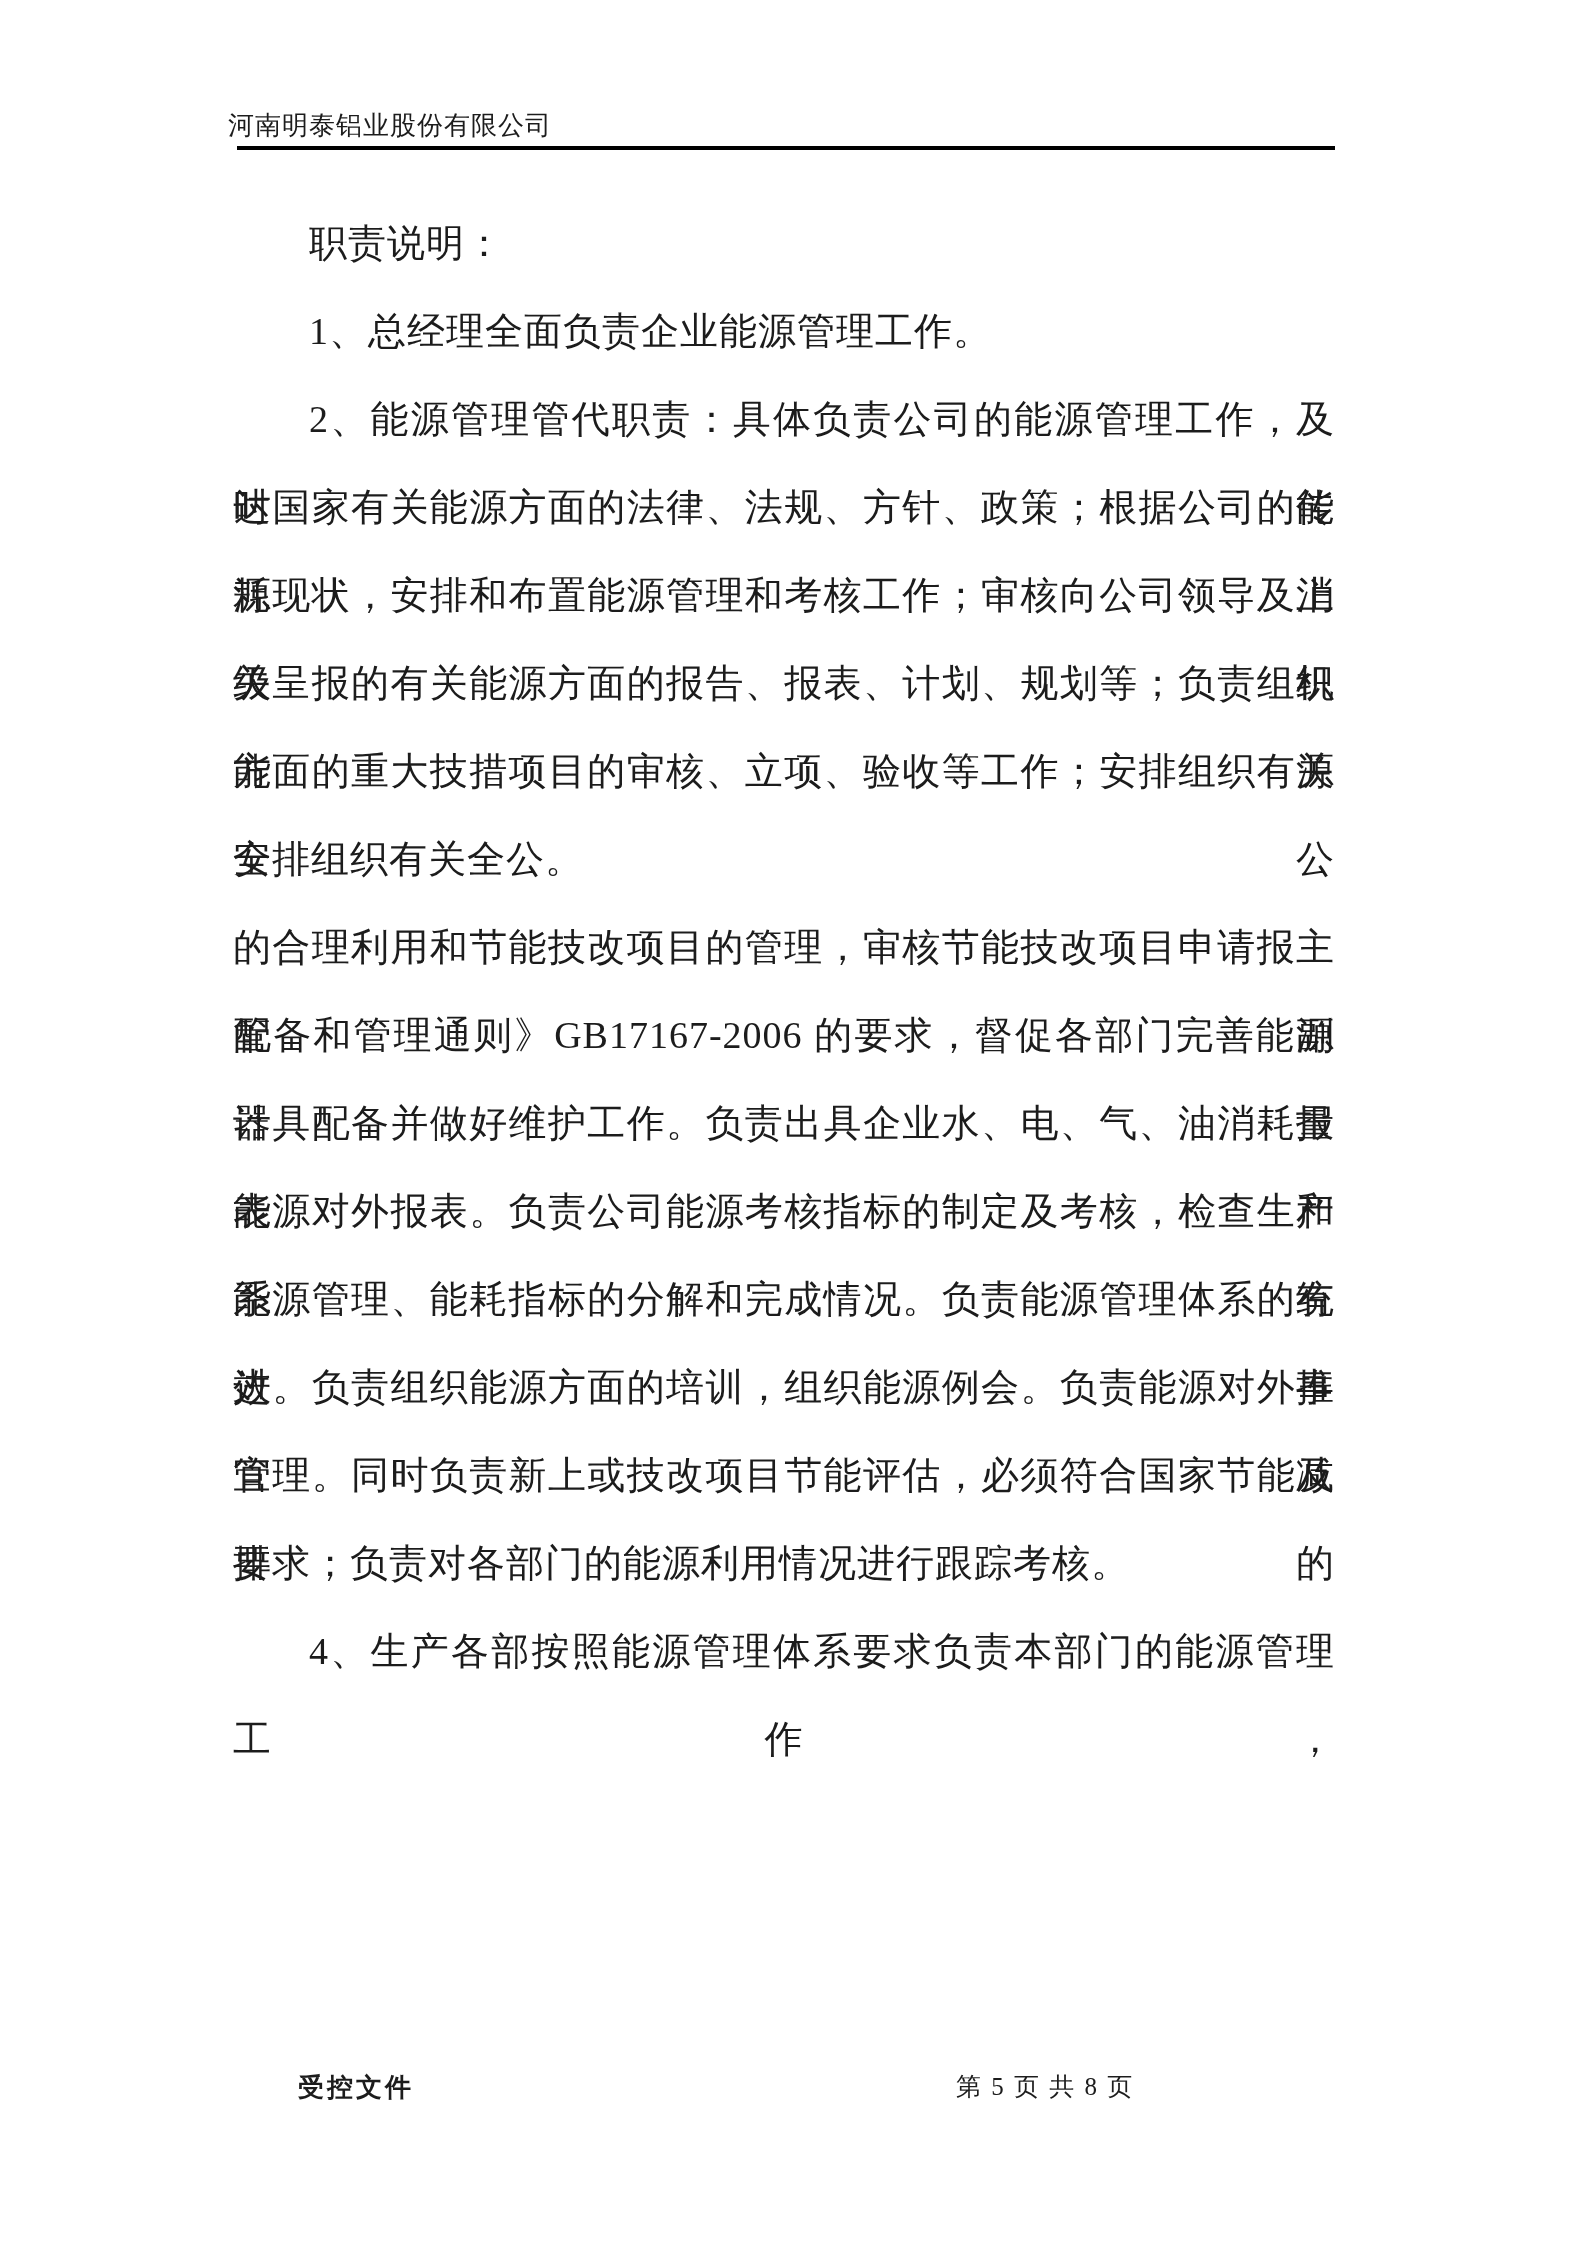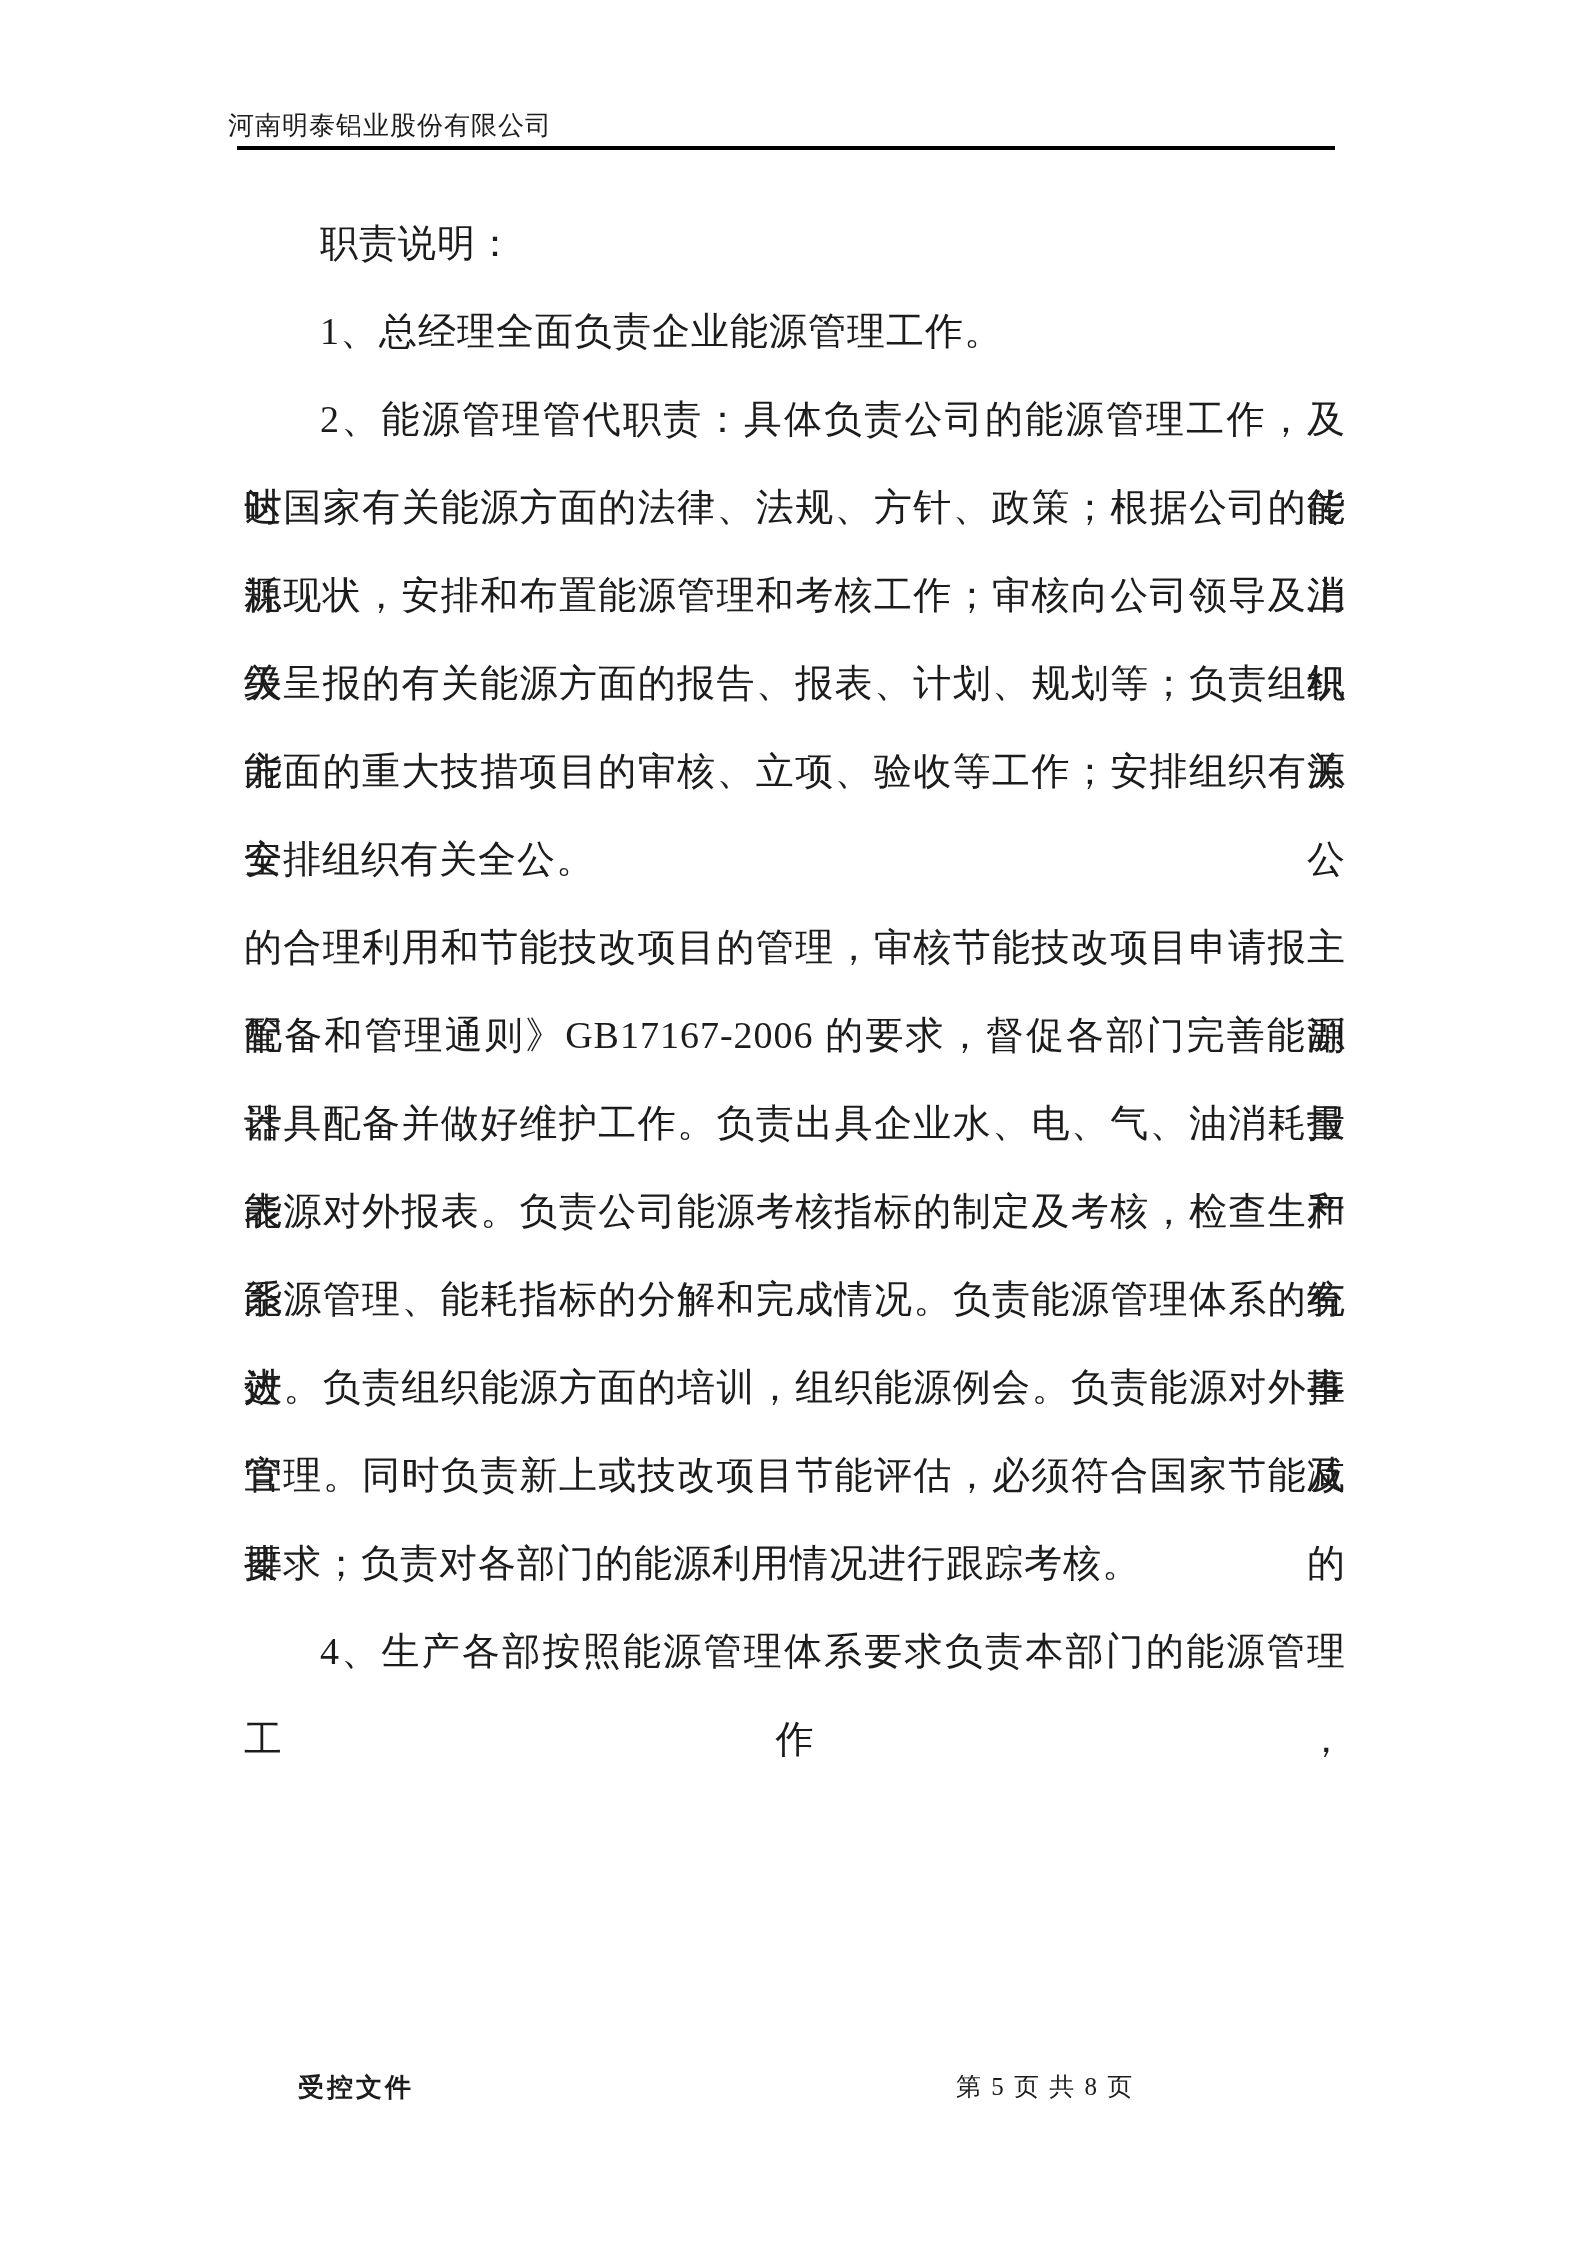--- a/index.html
+++ b/index.html
@@ -23,21 +23,21 @@
   .page-header-rule {
     position: absolute;
     left: 237px;
     top: 146px;
     width: 1098px;
     height: 4px;
     background: #000000;
   }
   .doc-body {
     position: absolute;
-    left: 244px;
+    left: 233px;
     top: 199px;
     width: 1102px;
   }
   .para { margin: 0; padding: 0; }
   .line {
     height: 88px;
     line-height: 88px;
     font-size: 38px;
     letter-spacing: 1px;
   }

